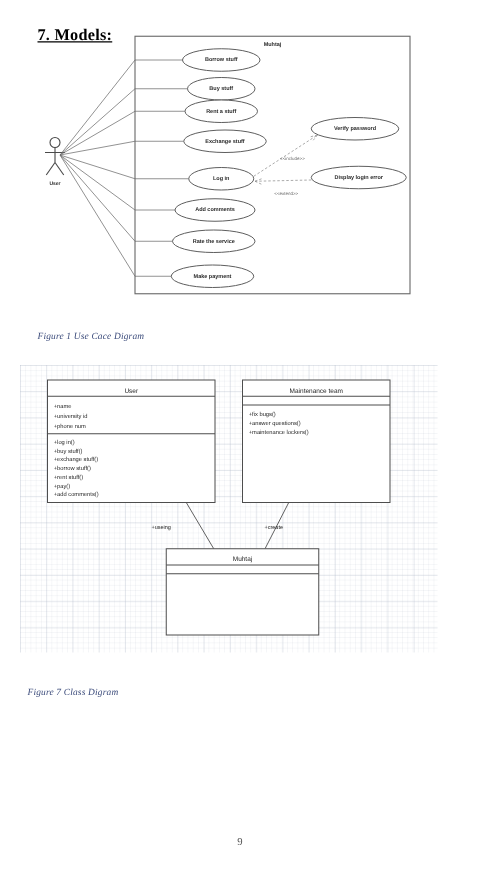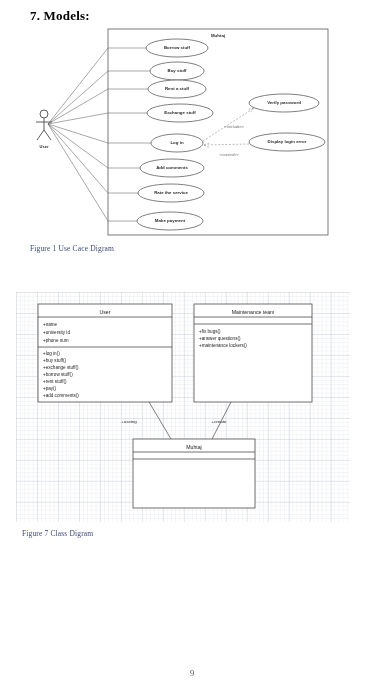--- a/index.html
+++ b/index.html
@@ -13,34 +13,37 @@
     position: relative;
     font-family: "Liberation Serif", serif;
     color: #000;
     overflow: hidden;
   }
 
   
   .section-heading {
     position: absolute;
     left: 30px;
-    top: 8px;
+    top: 20px;
     font-family: "Liberation Serif", serif;
     font-weight: bold;
     font-size: 13px;
     letter-spacing: .2px;
+    text-decoration: underline;
   }
 
   
   .figure-caption {
     position: absolute;
     font-family: "Liberation Serif", serif;
+    font-style: italic;
     font-size: 7.5px;
     color: #3a4a7a;
     letter-spacing: .15px;
+    margin-top: 20px;
   }
   #caption-1 { left: 30px; top: 244px; }
   #caption-2 { left: 22px; top: 529px; }
 
   
   .page-number {
     position: absolute;
     left: 0;
     right: 0;
     top: 668px;

